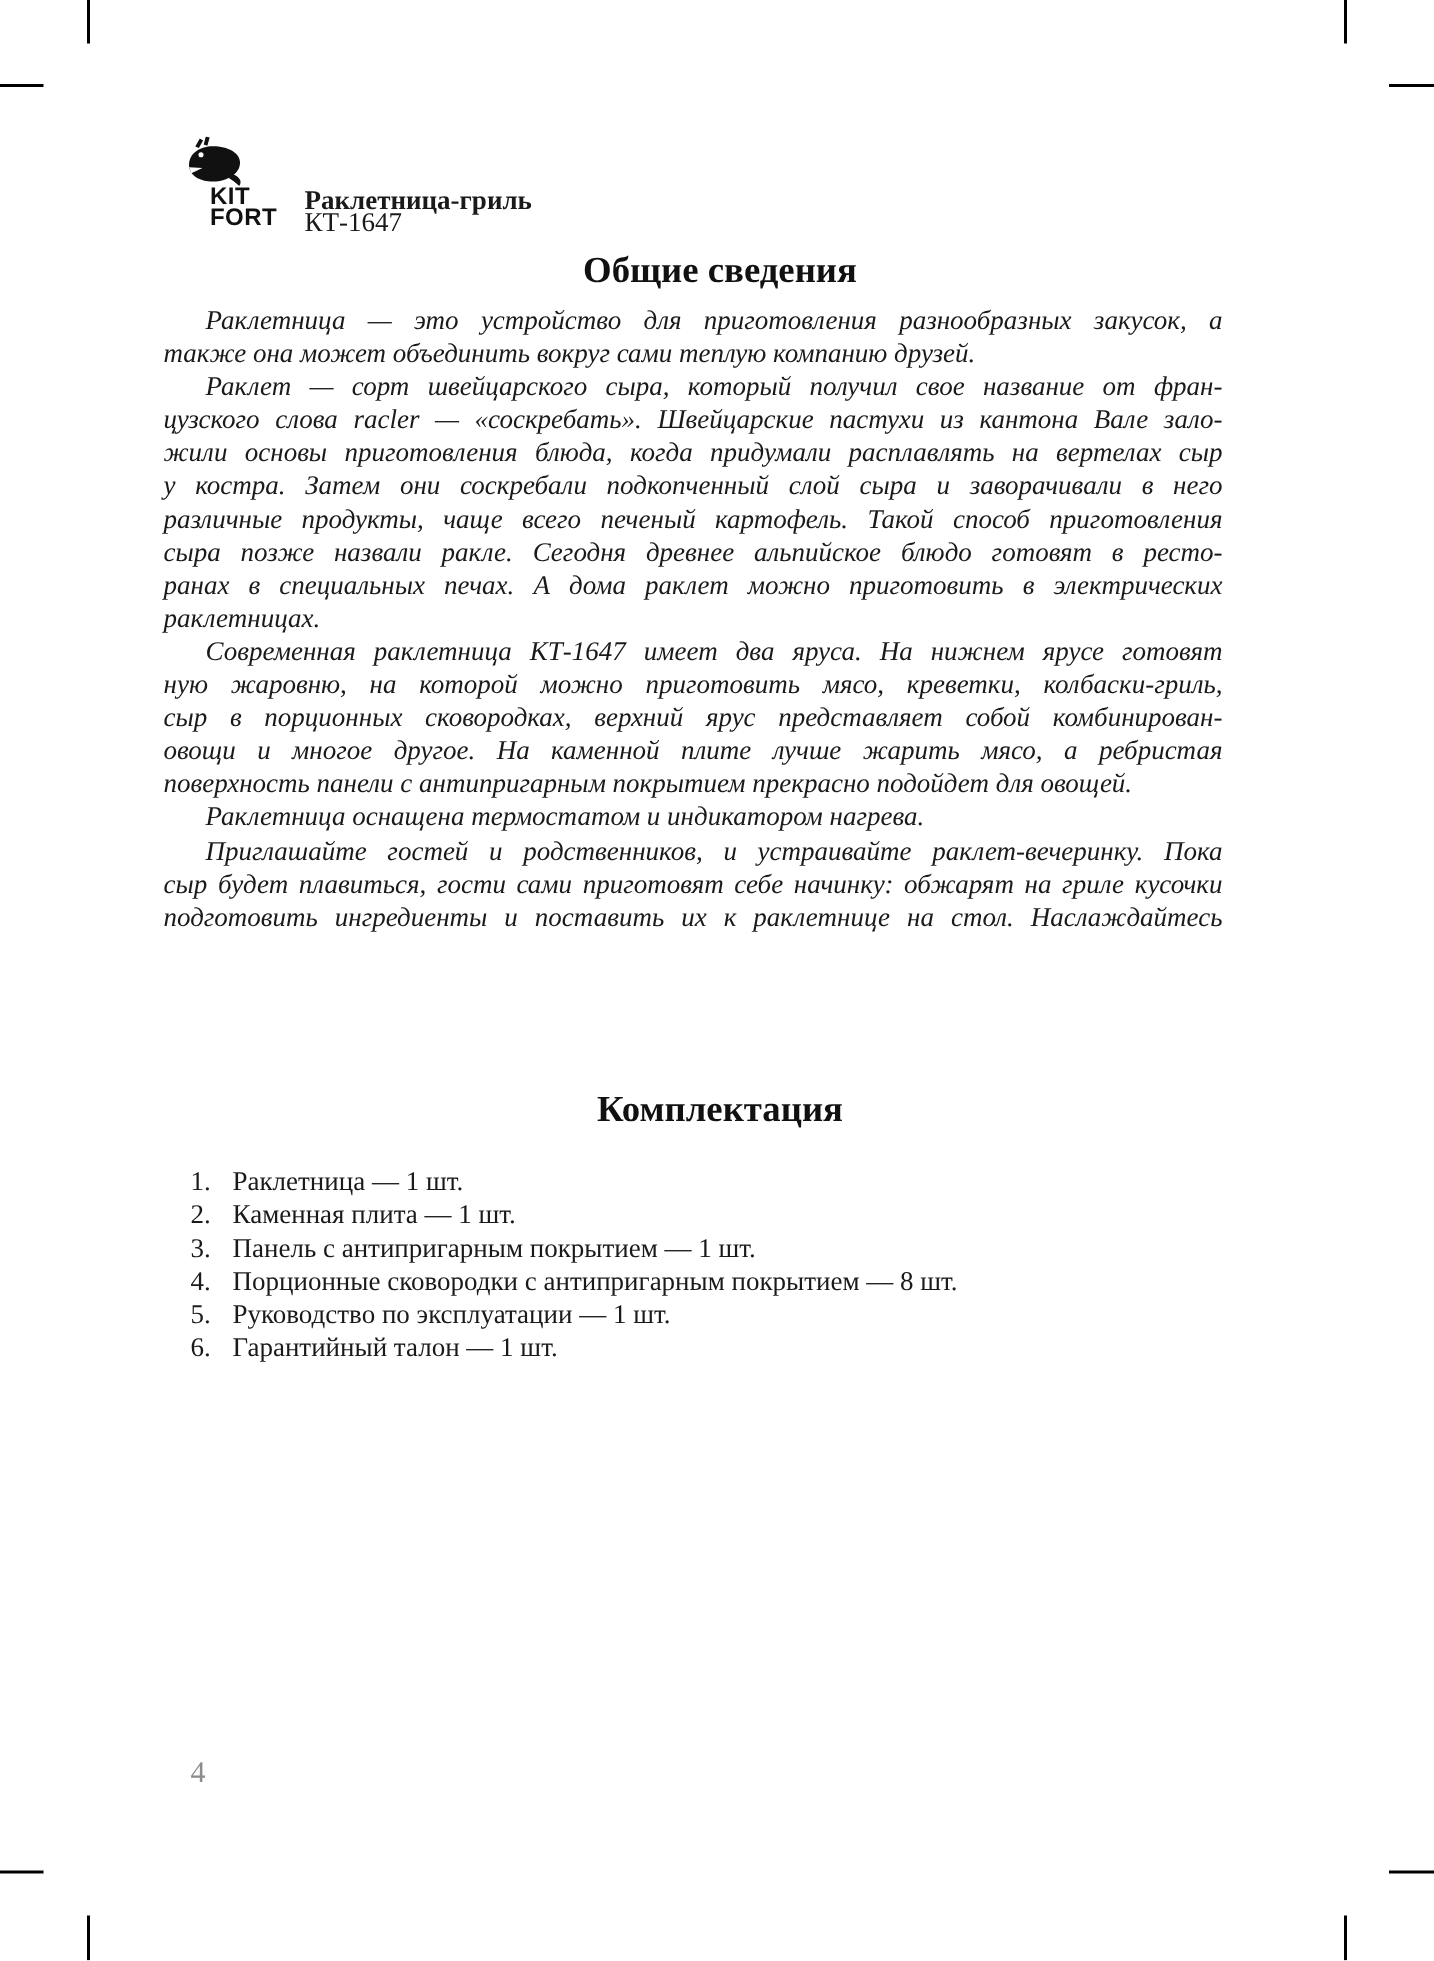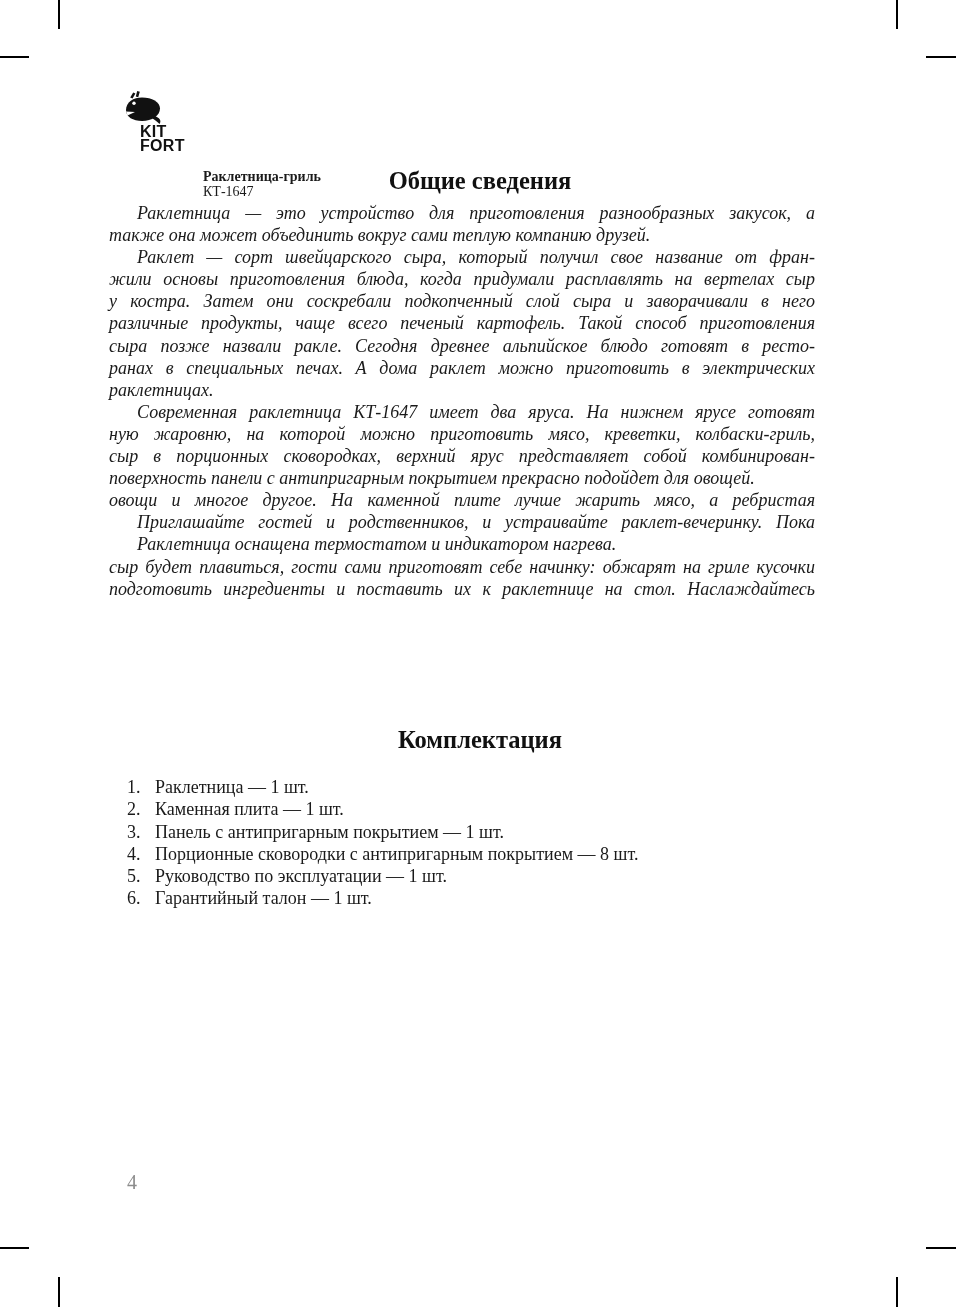--- a/index.html
+++ b/index.html
@@ -37,23 +37,22 @@
     font-weight: 700;
     font-size: 16px;
     line-height: 14px;
     letter-spacing: 0.3px;
     color: #111;
   }
   .product {
     position: absolute;
     left: 203px;
     top: 126px;
-    font-size: 14px;
+    font-size: 18px;
     line-height: 15px;
-    margin-top: 43px;
   }
   .product-title { font-weight: 700; }
   
   .section-heading {
     position: absolute;
     left: 127px;
     width: 706px;
     text-align: center;
     font-size: 24.5px;
     font-weight: 700;
@@ -135,33 +134,34 @@
   <div class="product">
     <div class="product-title">Раклетница-гриль</div>
     <div class="product-model">КТ-1647</div>
   </div>
 
   <div class="section-heading" id="heading-general">Общие сведения</div>
   <div class="bodytext">
       <div class="line pfirst">Раклетница — это устройство для приготовления разнообразных закусок, а</div>
       <div class="line plast">также она может объединить вокруг сами теплую компанию друзей.</div>
       <div class="line pfirst">Раклет — сорт швейцарского сыра, который получил свое название от фран-</div>
+      <div class="line">цузского слова racler — «соскребать». Швейцарские пастухи из кантона Вале зало-</div>
       <div class="line">жили основы приготовления блюда, когда придумали расплавлять на вертелах сыр</div>
       <div class="line">у костра. Затем они соскребали подкопченный слой сыра и заворачивали в него</div>
       <div class="line">различные продукты, чаще всего печеный картофель. Такой способ приготовления</div>
       <div class="line">сыра позже назвали ракле. Сегодня древнее альпийское блюдо готовят в ресто-</div>
       <div class="line">ранах в специальных печах. А дома раклет можно приготовить в электрических</div>
       <div class="line plast">раклетницах.</div>
       <div class="line pfirst">Современная раклетница КТ-1647 имеет два яруса. На нижнем ярусе готовят</div>
       <div class="line">ную жаровню, на которой можно приготовить мясо, креветки, колбаски-гриль,</div>
       <div class="line">сыр в порционных сковородках, верхний ярус представляет собой комбинирован-</div>
+      <div class="line">овощи и многое другое. На каменной плите лучше жарить мясо, а ребристая</div>
       <div class="line plast">поверхность панели с антипригарным покрытием прекрасно подойдет для овощей.</div>
-      <div class="line">овощи и многое другое. На каменной плите лучше жарить мясо, а ребристая</div>
+      <div class="line pfirst plast">Раклетница оснащена термостатом и индикатором нагрева.</div>
       <div class="line pfirst">Приглашайте гостей и родственников, и устраивайте раклет-вечеринку. Пока</div>
-      <div class="line pfirst plast">Раклетница оснащена термостатом и индикатором нагрева.</div>
       <div class="line">сыр будет плавиться, гости сами приготовят себе начинку: обжарят на гриле кусочки</div>
       <div class="line">подготовить ингредиенты и поставить их к раклетнице на стол. Наслаждайтесь</div>
     </div>
 
   <div class="section-heading" id="heading-kit">Комплектация</div>
   <div class="kit-list">
       <div class="kitem"><span class="knum">1.</span><span>Раклетница — 1 шт.</span></div>
       <div class="kitem"><span class="knum">2.</span><span>Каменная плита — 1 шт.</span></div>
       <div class="kitem"><span class="knum">3.</span><span>Панель с антипригарным покрытием — 1 шт.</span></div>
       <div class="kitem"><span class="knum">4.</span><span>Порционные сковородки с антипригарным покрытием — 8 шт.</span></div>

